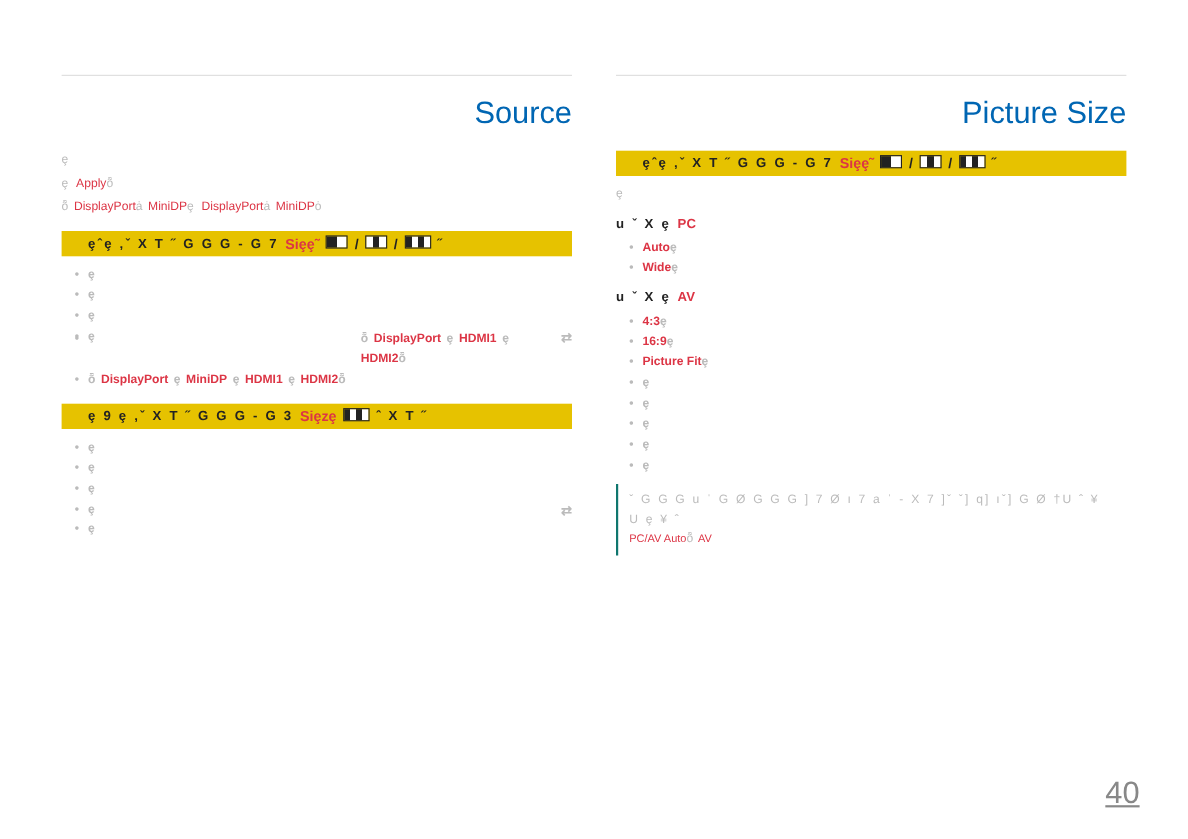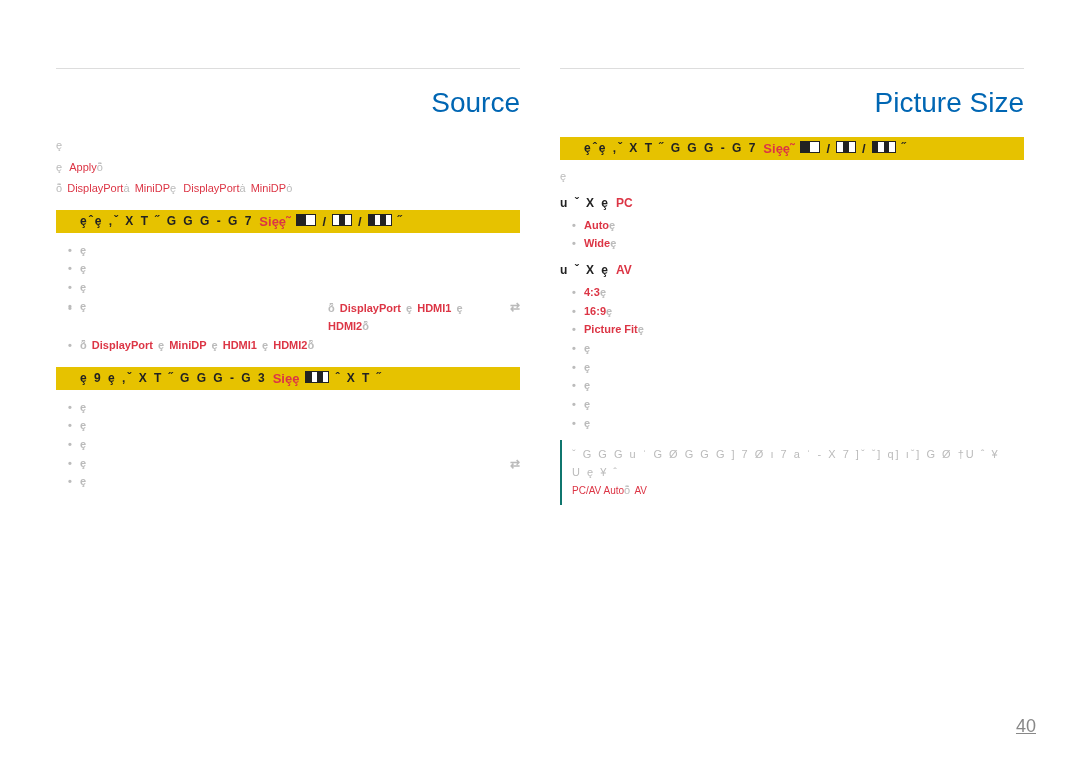--- a/index.html
+++ b/index.html
@@ -127,21 +127,21 @@
   }
   .icon-swap {
     display: inline-block;
     font-size: 12px;
     vertical-align: middle;
   }
   .pagenum {
     position: absolute;
     bottom: 26px;
     right: 44px;
-    font-size: 18px;
+    font-size: 28px;
     color: #888;
     text-decoration: underline;
   }
 
   
   .glyphs {
     letter-spacing: 2px;
     color: var(--text-gray);
     font-size: 11px;
   }
@@ -206,21 +206,21 @@
           <span class="glyphs">ȭ</span>
           <span class="red">DisplayPort</span><span class="glyphs"> ȩ</span>
           <span class="red">MiniDP</span><span class="glyphs"> ȩ</span>
           <span class="red">HDMI1</span><span class="glyphs"> ȩ</span>
           <span class="red">HDMI2</span><span class="glyphs">ȭ</span>
         </li>
       </ul>
 
       <div class="yellow-bar">
         <span class="glyphs-dark">ȩ 9 ȩ   ‚ˇ X    T   ˝   G G   G - G 3</span>
-        <span class="red-inline">Siȩȩ</span>
+        <span class="red-inline">Siȩzȩ</span>
         <span class="icon-box3"></span>
         <span class="glyphs-dark">ˆ X    T   ˝</span>
       </div>
 
       <ul class="bullet-list">
         <li><span class="glyphs">ȩ</span></li>
         <li><span class="glyphs">ȩ</span></li>
         <li><span class="glyphs">ȩ</span></li>
         <li>
           <span class="glyphs">ȩ</span>

